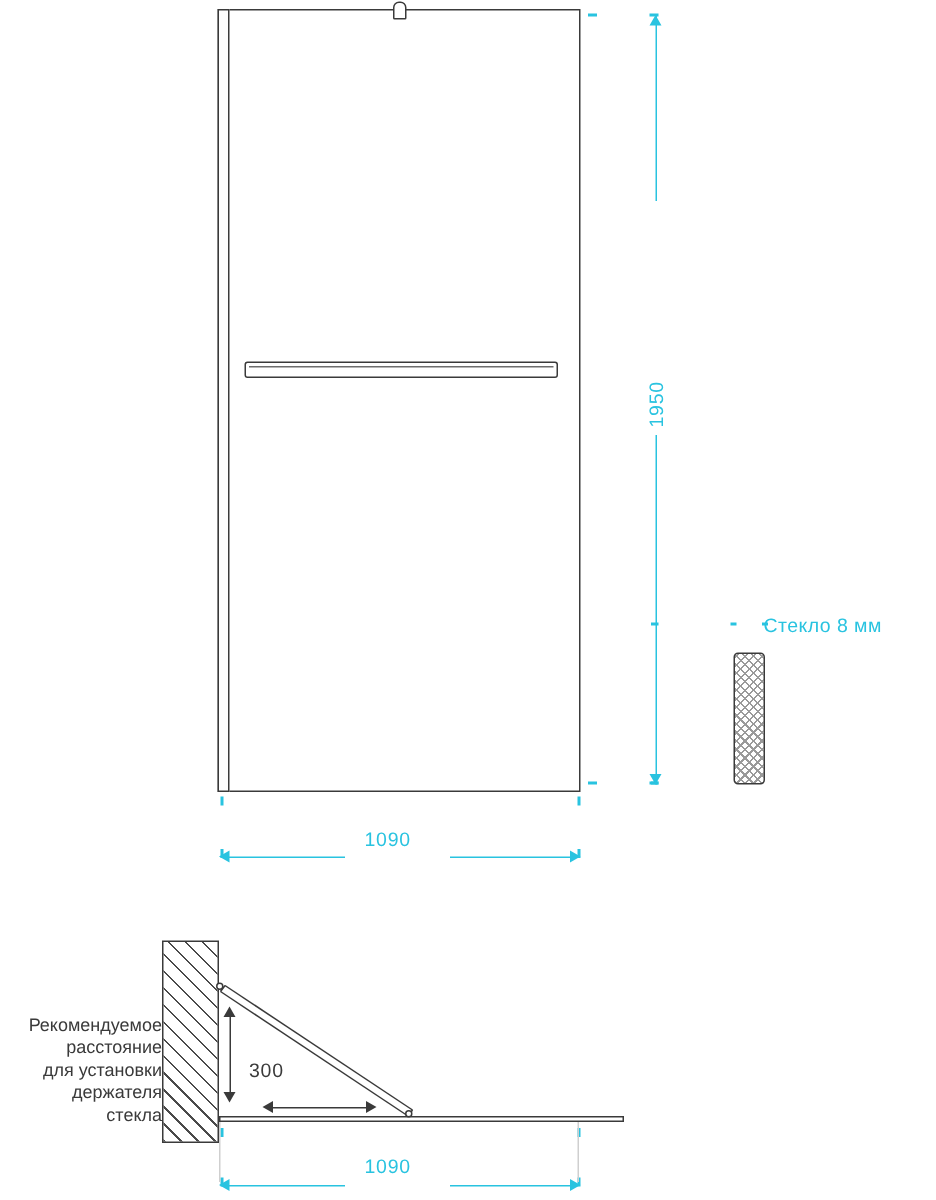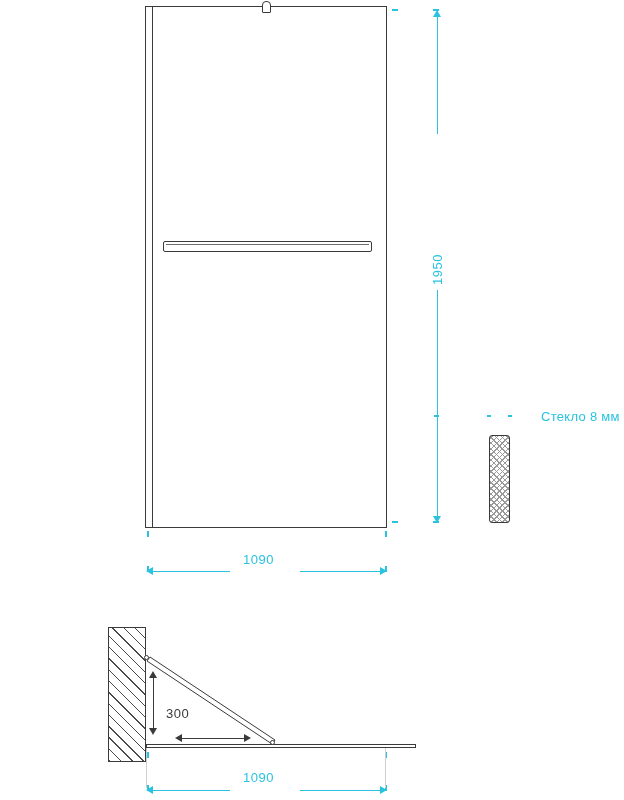--- a/index.html
+++ b/index.html
@@ -210,21 +210,21 @@
   <div class="tick" style="left:147px; top:566px; width:2px; height:6px;"></div>
   <div class="tick" style="left:385px; top:531px; width:2px; height:6px;"></div>
   <div class="tick" style="left:385px; top:566px; width:2px; height:6px;"></div>
   <div class="dim-label" style="left:243px; top:552px;">1090</div>
 
   <div id="glass-section"></div>
   <div class="tick" style="left:487px; top:415px; width:4px; height:2px;"></div>
   <div class="tick" style="left:508px; top:415px; width:4px; height:2px;"></div>
   <div class="tick" style="left:434px; top:415px; width:5px; height:2px;"></div>
   <div class="tick" style="left:434px; top:521px; width:5px; height:2px;"></div>
-  <div class="label-cyan" style="left:541px; top:409px;text-align:center;">Стекло 8 мм</div>
+  <div class="label-cyan" style="left:509px; top:409px;text-align:center;">Стекло 8 мм</div>
 
   <div id="wall-hatch"></div>
   <div id="plan-glass"></div>
 
   <svg id="brace" viewBox="0 0 140 95">
     <line x1="7" y1="6" x2="132" y2="89" stroke="#3a3a3a" stroke-width="1"></line>
     <line x1="10" y1="2" x2="135" y2="85" stroke="#3a3a3a" stroke-width="1"></line>
     <line x1="7" y1="6" x2="10" y2="2" stroke="#3a3a3a" stroke-width="1"></line>
     <line x1="132" y1="89" x2="135" y2="85" stroke="#3a3a3a" stroke-width="1"></line>
   </svg>
@@ -233,20 +233,24 @@
 
   <div class="arrow-line" style="left:153px; top:678px; width:1px; height:50px;"></div>
   <div class="abs" style="left:149px; top:671px; width:0; height:0; border-left:4px solid transparent; border-right:4px solid transparent; border-bottom:7px solid #3a3a3a;"></div>
   <div class="abs" style="left:149px; top:728px; width:0; height:0; border-left:4px solid transparent; border-right:4px solid transparent; border-top:7px solid #3a3a3a;"></div>
   <div class="dim-text-dark" style="left:166px; top:706px;">300</div>
 
   <div class="arrow-line" style="left:182px; top:738px; width:62px; height:1px;"></div>
   <div class="abs" style="left:175px; top:734px; width:0; height:0; border-top:4px solid transparent; border-bottom:4px solid transparent; border-right:7px solid #3a3a3a;"></div>
   <div class="abs" style="left:244px; top:734px; width:0; height:0; border-top:4px solid transparent; border-bottom:4px solid transparent; border-left:7px solid #3a3a3a;"></div>
 
+  <div class="note" style="left:8px; top:676px; width:100px;">Рекомендуемое
+расстояние
+для установки
+держателя стекла</div>
 
   <div class="dim-line dim-h" style="left:150px; top:790px; width:80px;"></div>
   <div class="dim-line dim-h" style="left:300px; top:790px; width:85px;"></div>
   <div class="abs" style="left:146px; top:786px; width:0; height:0; border-top:4px solid transparent; border-bottom:4px solid transparent; border-right:7px solid #29c3e0;"></div>
   <div class="abs" style="left:380px; top:786px; width:0; height:0; border-top:4px solid transparent; border-bottom:4px solid transparent; border-left:7px solid #29c3e0;"></div>
   <div class="tick" style="left:147px; top:752px; width:2px; height:6px;"></div>
   <div class="tick" style="left:147px; top:785px; width:2px; height:6px;"></div>
   <div class="tick" style="left:385px; top:752px; width:2px; height:6px;"></div>
   <div class="tick" style="left:385px; top:785px; width:2px; height:6px;"></div>
   <div class="dim-label" style="left:243px; top:770px;">1090</div>

